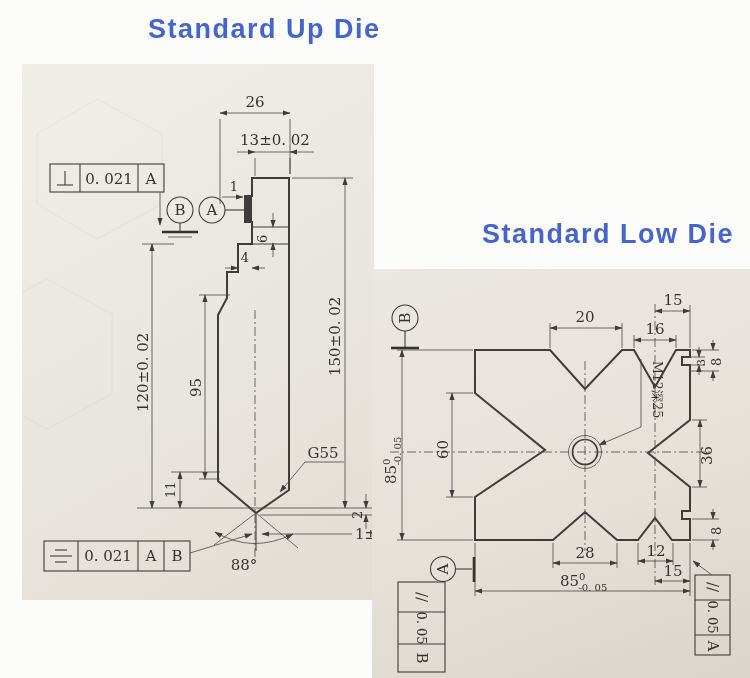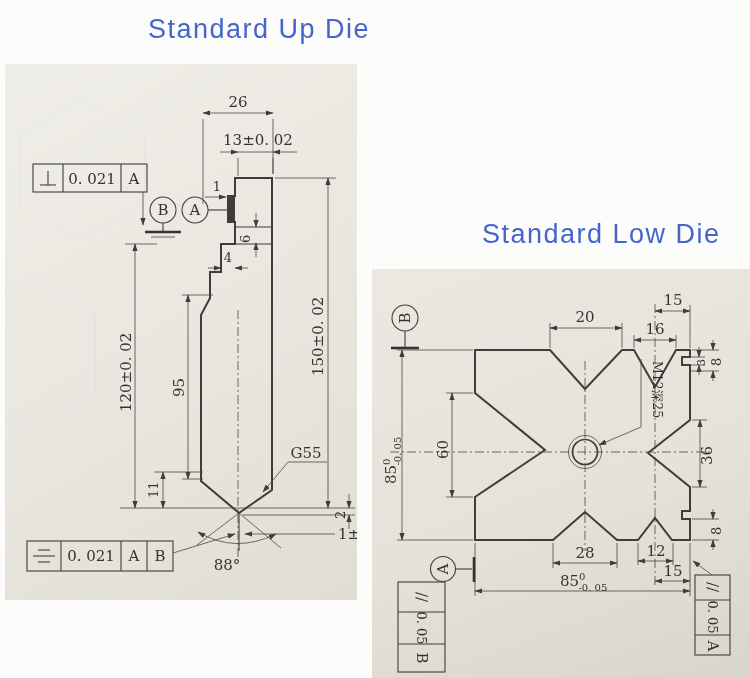--- a/index.html
+++ b/index.html
@@ -4,28 +4,28 @@
 <style>
   html,body{margin:0;padding:0;}
   body{
     width:750px;height:678px;position:relative;overflow:hidden;
     background:#fcfcfb;
     font-family:"Liberation Sans", sans-serif;
   }
   .title{
     position:absolute;
     font-family:"Liberation Sans", sans-serif;
-    font-weight:normal;font-size:27px;letter-spacing:1.5px;
+    font-weight:bold;font-size:27px;letter-spacing:1.5px;
     color:#4565cd;white-space:nowrap;
   }
   #title-up{left:148px;top:14px;}
   #title-low{left:482px;top:219px;}
   .photo{position:absolute;}
   #photo-up{
-    left:5px;top:64px;width:352px;height:536px;
+    left:22px;top:64px;width:352px;height:536px;
     background:linear-gradient(150deg,#f0eee8 0%,#e9e6df 55%,#e1ddd4 100%);
   }
   #photo-low{
     left:372px;top:269px;width:378px;height:409px;
     background:linear-gradient(160deg,#ebe8e1 0%,#e6e2da 55%,#d9d5cb 100%);
   }
   svg{display:block;}
   svg text{
     font-family:"DejaVu Serif", serif;
     fill:#35332f;font-size:15px;

